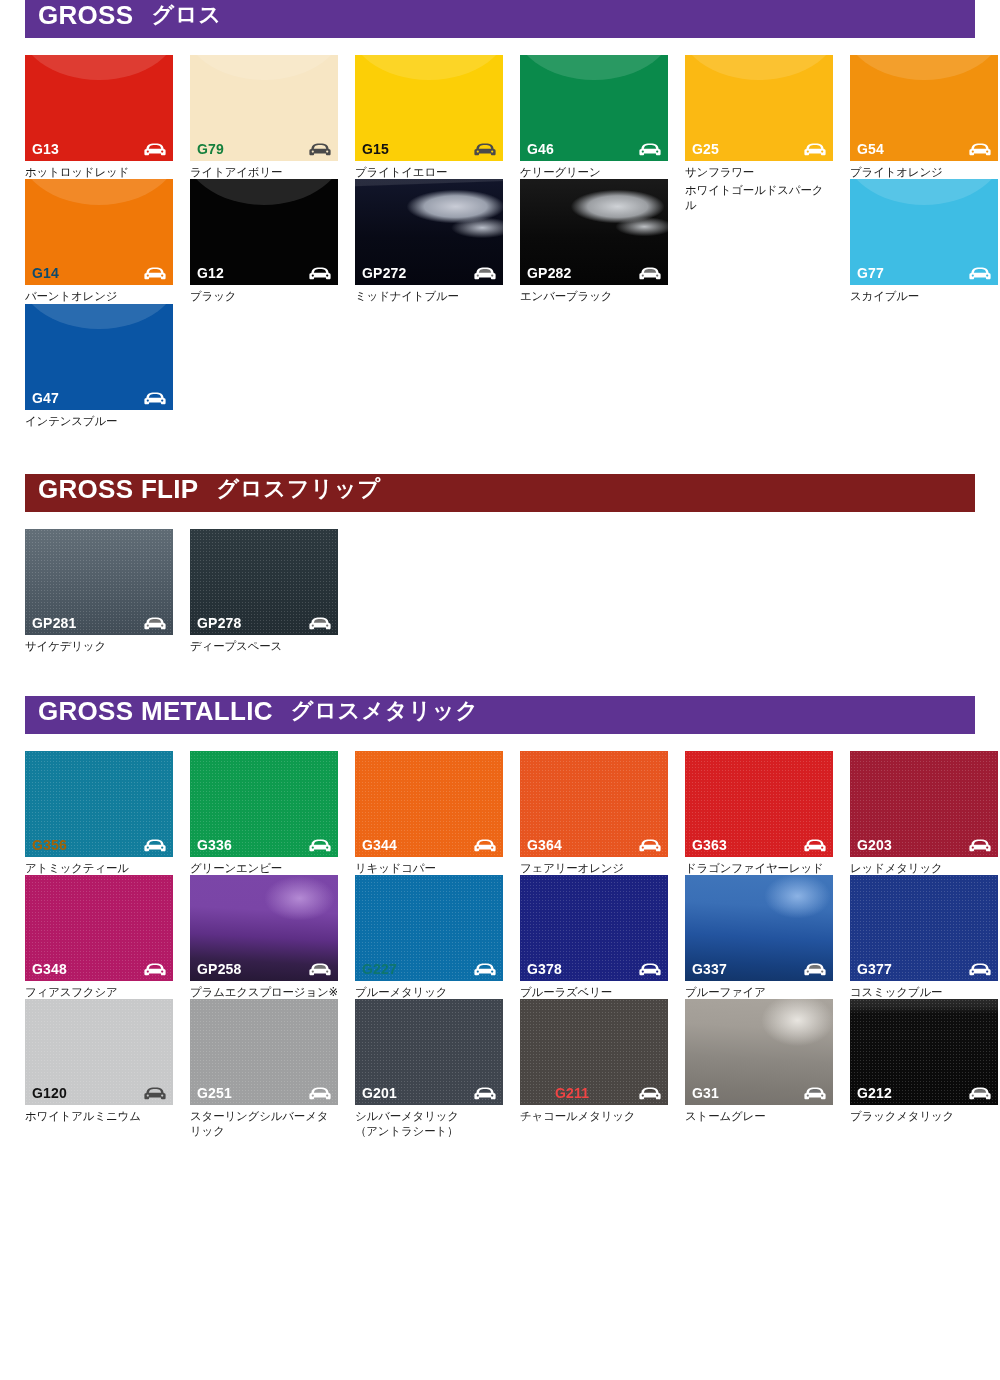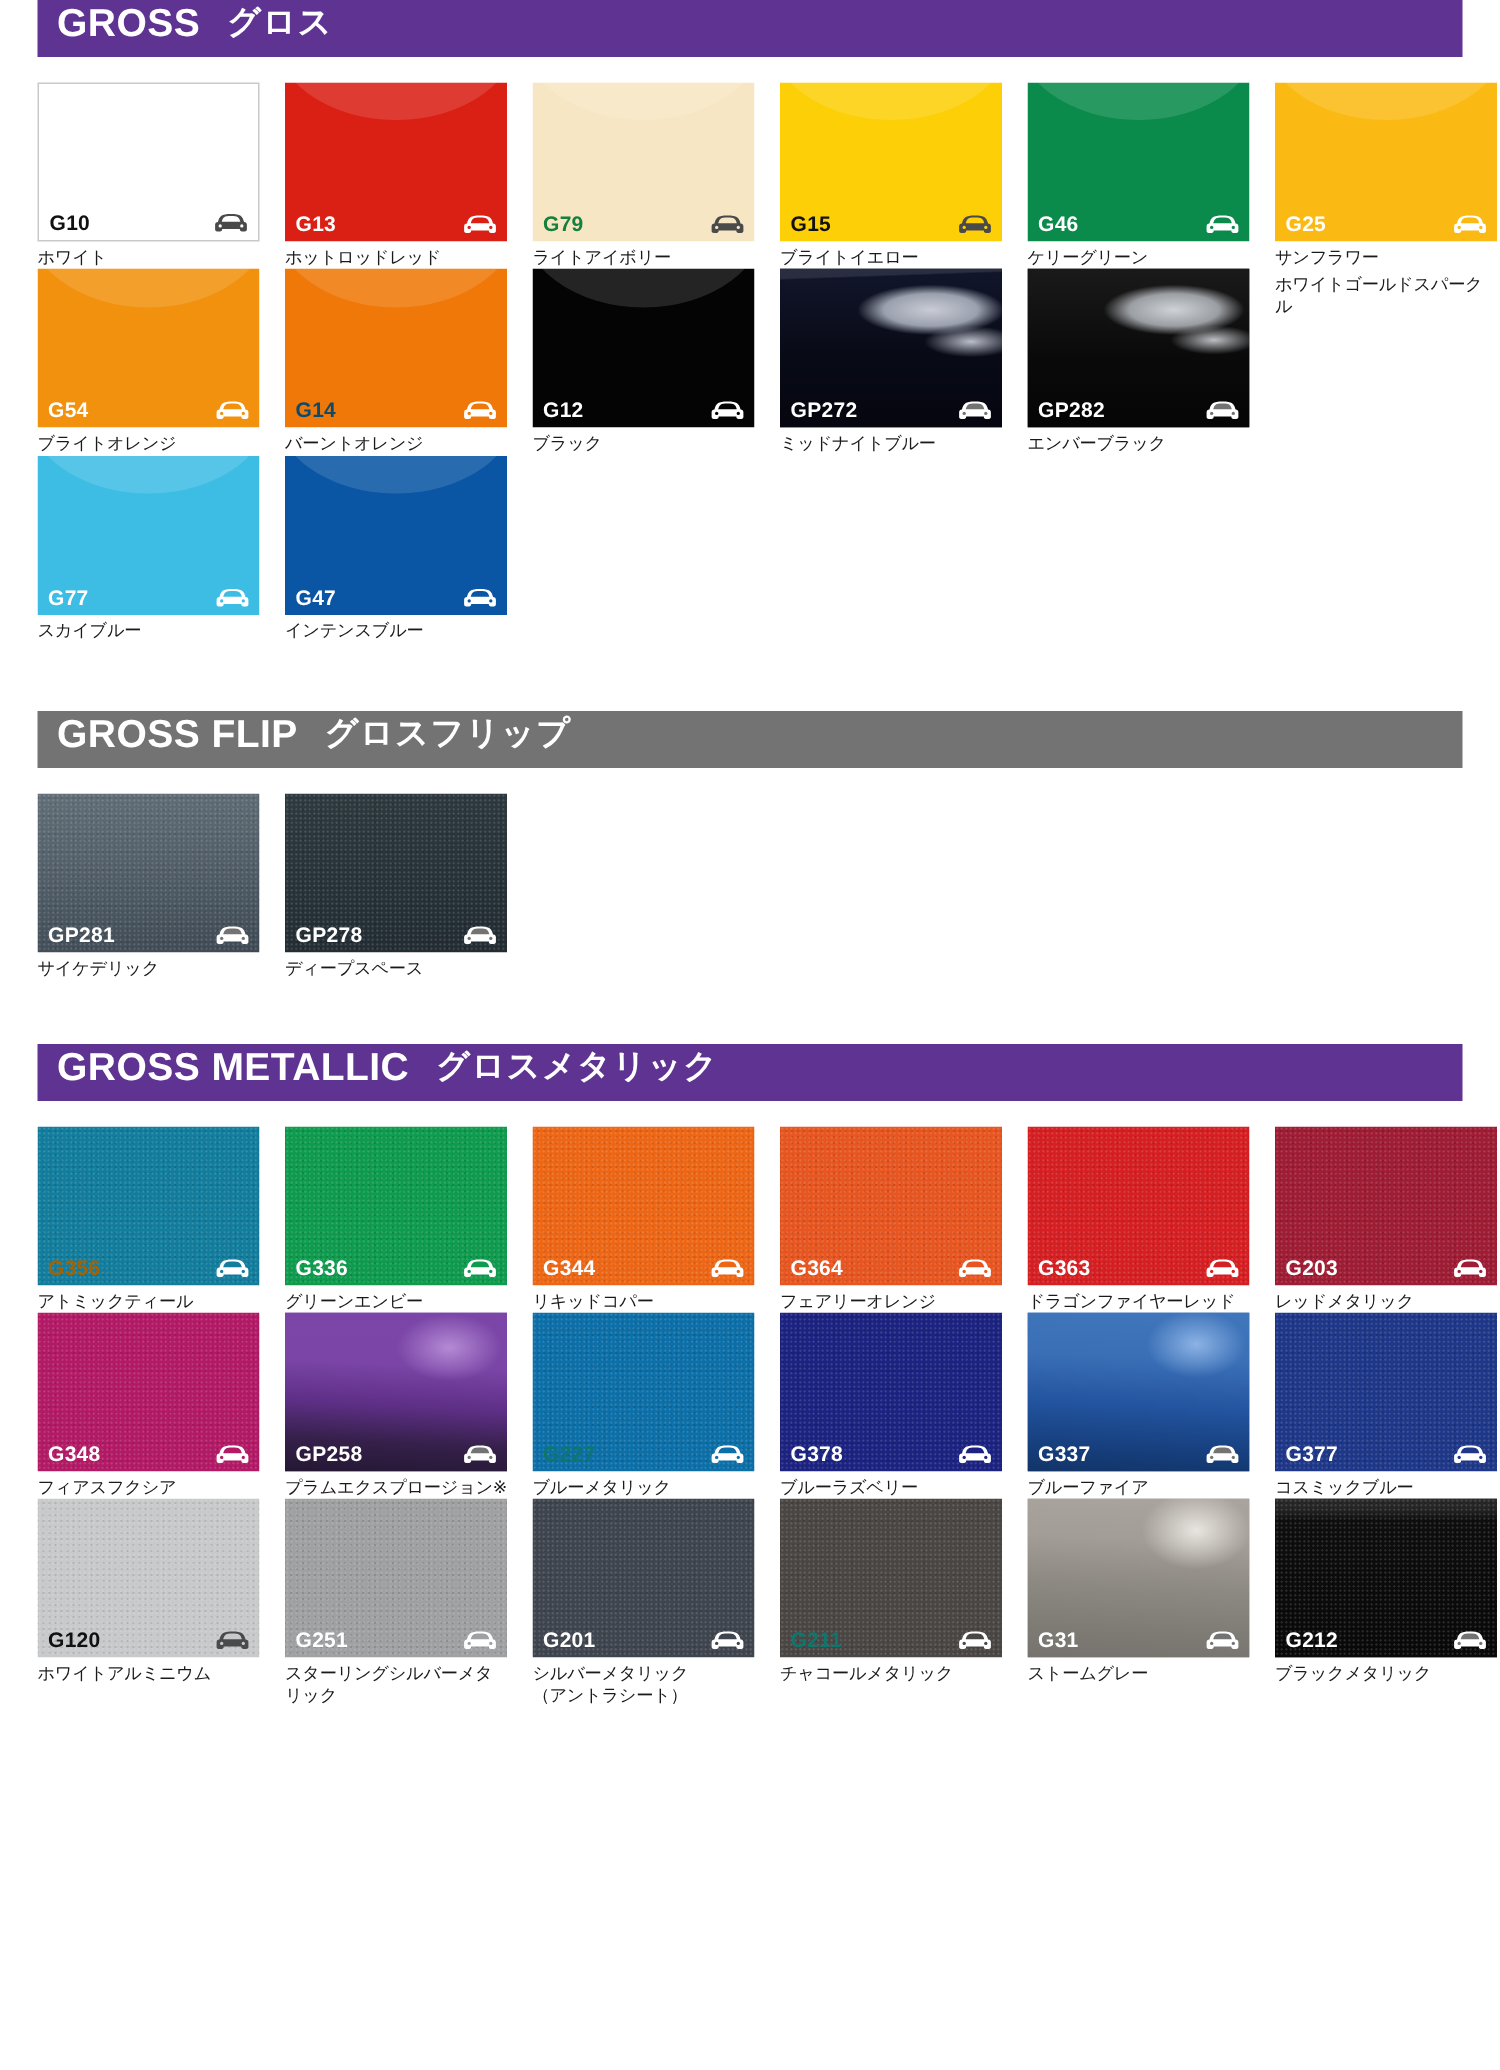--- a/index.html
+++ b/index.html
@@ -117,37 +117,20 @@
 <div class="page">
   <div id="sections-root">
       <div class="section">
         <div class="section-header" style="background:#5E3392;">
           <span class="sh-en">GROSS</span>
           <span class="sh-jp">グロス</span>
         </div>
         <div class="rows">
           <div class="grid">
             <div class="cell">
-              <div class="chip bordered">
-                <div class="chip-surface gloss" style="background:#FFFFFF;"></div>
-                <span class="chip-code" style="color:#111111;">G10</span>
-                <span class="chip-icon">
-                  <svg viewBox="0 0 44 26" xmlns="http://www.w3.org/2000/svg" aria-hidden="true">
-                    <g fill="#4A4A4A">
-                      <path d="M4.6 12.0 C6.6 4.0 9.0 1.2 22 1.2 C35.0 1.2 37.4 4.0 39.4 12.0 C41.8 12.2 43.2 13.4 43.2 15.8 L43.2 21.8 C43.2 23.6 42.2 24.6 40.4 24.6 L36.6 24.6 C34.8 24.6 33.8 23.6 33.8 21.8 L33.8 21.2 L10.2 21.2 L10.2 21.8 C10.2 23.6 9.2 24.6 7.4 24.6 L3.6 24.6 C1.8 24.6 0.8 23.6 0.8 21.8 L0.8 15.8 C0.8 13.4 2.2 12.2 4.6 12.0 Z"></path>
-                    </g>
-                    <path d="M9.6 11.6 C11.2 5.6 12.8 4.0 22 4.0 C31.2 4.0 32.8 5.6 34.4 11.6 Z" fill="#FFFFFF"></path>
-                    <circle cx="7.6" cy="17.2" r="2.2" fill="#FFFFFF"></circle>
-                    <circle cx="36.4" cy="17.2" r="2.2" fill="#FFFFFF"></circle>
-                  </svg>
-                </span>
-              </div>
-              <div class="cell-name">ホワイト</div>
-            </div>
-            <div class="cell">
               <div class="chip">
                 <div class="chip-surface gloss" style="background:#DA1F14;"></div>
                 <span class="chip-code" style="color:#FFFFFF;">G13</span>
                 <span class="chip-icon">
                   <svg viewBox="0 0 44 26" xmlns="http://www.w3.org/2000/svg" aria-hidden="true">
                     <g fill="#FFFFFF">
                       <path d="M4.6 12.0 C6.6 4.0 9.0 1.2 22 1.2 C35.0 1.2 37.4 4.0 39.4 12.0 C41.8 12.2 43.2 13.4 43.2 15.8 L43.2 21.8 C43.2 23.6 42.2 24.6 40.4 24.6 L36.6 24.6 C34.8 24.6 33.8 23.6 33.8 21.8 L33.8 21.2 L10.2 21.2 L10.2 21.8 C10.2 23.6 9.2 24.6 7.4 24.6 L3.6 24.6 C1.8 24.6 0.8 23.6 0.8 21.8 L0.8 15.8 C0.8 13.4 2.2 12.2 4.6 12.0 Z"></path>
                     </g>
                     <path d="M9.6 11.6 C11.2 5.6 12.8 4.0 22 4.0 C31.2 4.0 32.8 5.6 34.4 11.6 Z" fill="#DA1F14"></path>
                     <circle cx="7.6" cy="17.2" r="2.2" fill="#DA1F14"></circle>
@@ -345,21 +328,21 @@
                   </svg>
                 </span>
               </div>
               <div class="cell-name">インテンスブルー</div>
             </div>
           </div>
         </div>
       </div>
       <div class="spacer-flip"></div>
       <div class="section">
-        <div class="section-header" style="background:#737373;">
+        <div class="section-header" style="background:#7f1d1d;">
           <span class="sh-en">GROSS FLIP</span>
           <span class="sh-jp">グロスフリップ</span>
         </div>
         <div class="rows">
           <div class="grid">
             <div class="cell">
               <div class="chip">
                 <div class="chip-surface grain" style="background: linear-gradient(175deg,#636F78 0%,#57636D 35%,#49555F 72%,#3F4A54 100%);"></div>
                 <span class="chip-code" style="color:#FFFFFF;">GP281</span>
                 <span class="chip-icon">
@@ -655,21 +638,21 @@
                     <circle cx="36.4" cy="17.2" r="2.2" fill="#3F454E"></circle>
                   </svg>
                 </span>
               </div>
               <div class="cell-name">シルバーメタリック
 （アントラシート）</div>
             </div>
             <div class="cell">
               <div class="chip">
                 <div class="chip-surface grain" style="background:#4A4643;"></div>
-                <span class="chip-code" style="color:#0f766e;">G211</span>
+                <span class="chip-code" style="color:#ef4444;margin-left:28px;">G211</span>
                 <span class="chip-icon">
                   <svg viewBox="0 0 44 26" xmlns="http://www.w3.org/2000/svg" aria-hidden="true">
                     <g fill="#FFFFFF">
                       <path d="M4.6 12.0 C6.6 4.0 9.0 1.2 22 1.2 C35.0 1.2 37.4 4.0 39.4 12.0 C41.8 12.2 43.2 13.4 43.2 15.8 L43.2 21.8 C43.2 23.6 42.2 24.6 40.4 24.6 L36.6 24.6 C34.8 24.6 33.8 23.6 33.8 21.8 L33.8 21.2 L10.2 21.2 L10.2 21.8 C10.2 23.6 9.2 24.6 7.4 24.6 L3.6 24.6 C1.8 24.6 0.8 23.6 0.8 21.8 L0.8 15.8 C0.8 13.4 2.2 12.2 4.6 12.0 Z"></path>
                     </g>
                     <path d="M9.6 11.6 C11.2 5.6 12.8 4.0 22 4.0 C31.2 4.0 32.8 5.6 34.4 11.6 Z" fill="#4A4643"></path>
                     <circle cx="7.6" cy="17.2" r="2.2" fill="#4A4643"></circle>
                     <circle cx="36.4" cy="17.2" r="2.2" fill="#4A4643"></circle>
                   </svg>
                 </span>

